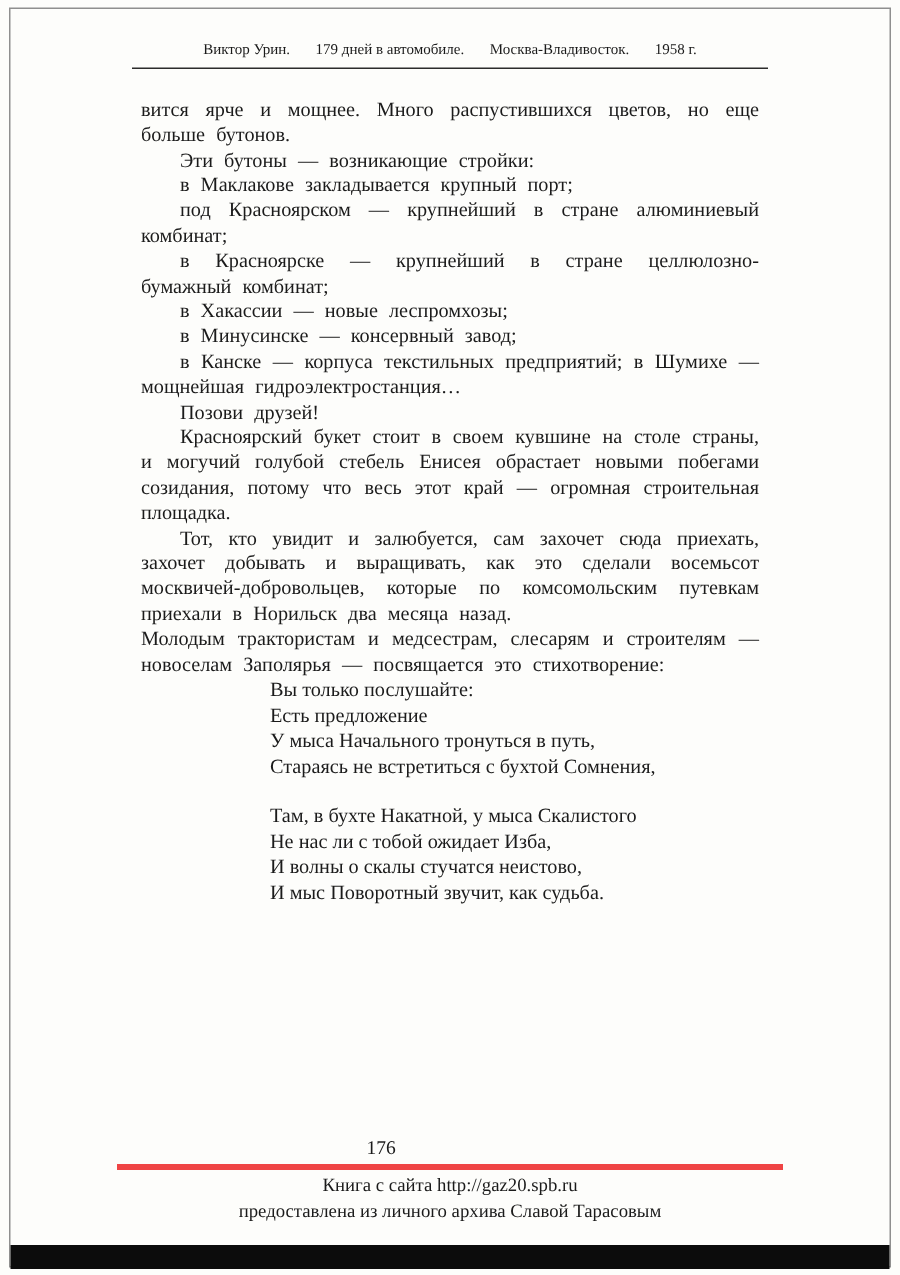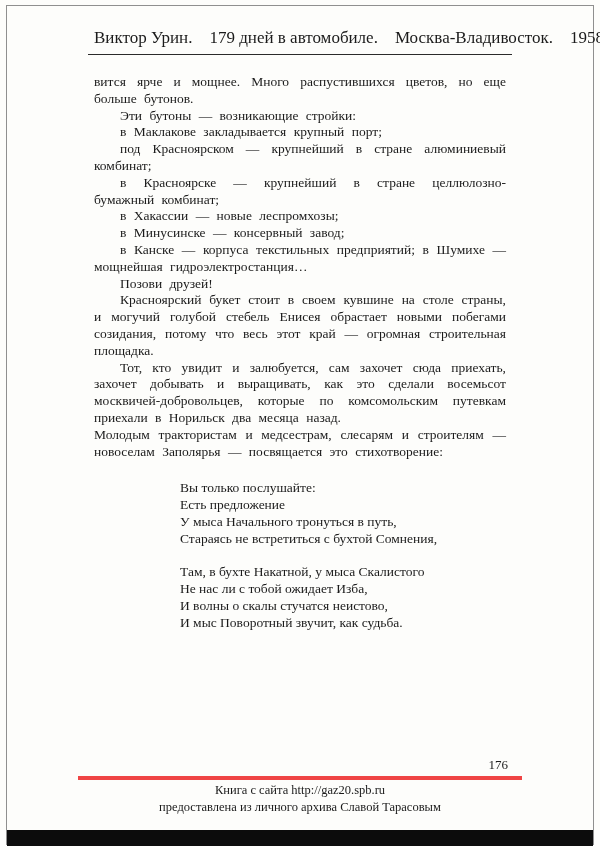--- a/index.html
+++ b/index.html
@@ -25,53 +25,53 @@
     top: 830px; height: 16px;
     background: #0c0c0c;
   }
   .content {
     position: absolute;
     left: 94px; top: 28px;
     width: 412px;
   }
   .header {
     display: flex;
+    justify-content: center;
     gap: 17px;
-    font-size: 17px;
+    font-size: 10px;
     white-space: nowrap;
   }
   .header-rule {
     border-top: 1px solid #2b2b2b;
     margin: 6px -6px 0 -6px;
   }
   .body-text {
     margin-top: 19px;
     font-size: 13.5px;
     line-height: 16.8px;
   }
   .para {
     margin: 0;
     text-align: justify;
     word-spacing: 4px;
     font-family: Liberation Serif, serif;
   }
   .para.indent { text-indent: 26px; }
   .poem {
-    margin-top: 19px;
     margin-left: 86px;
     font-size: 13.5px;
     line-height: 17px;
   }
   .stanza + .stanza { margin-top: 16px; }
   .poem-line { white-space: nowrap; }
   .page-number {
     position: absolute;
     left: 0; width: 508px;
     top: 757px;
-    text-align: right;
+    text-align: center;
     font-size: 13px;
   }
   .footer {
     position: absolute;
     left: 78px; width: 444px;
     top: 776px;
     border-top: 4px solid #ef4444;
     padding-top: 2px;
     text-align: center;
     font-size: 12.5px;

